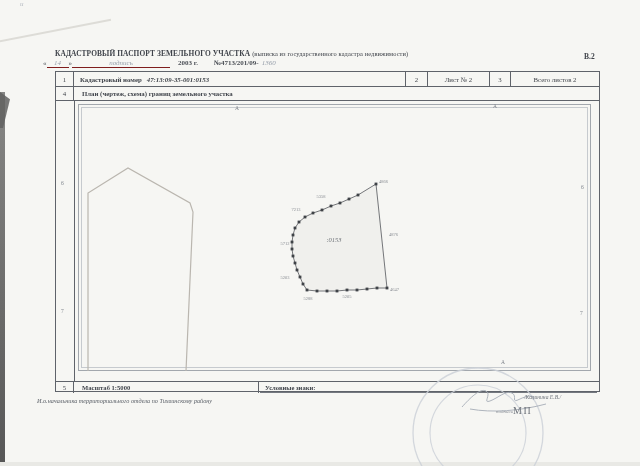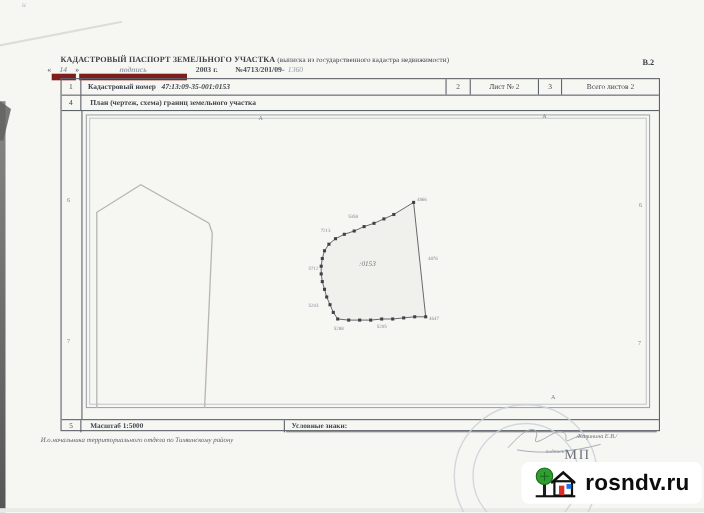--- a/index.html
+++ b/index.html
@@ -13,21 +13,21 @@
   .edge-wedge{left:0;top:92px;width:10px;height:36px;background:#616160;clip-path:polygon(0 0,100% 20%,30% 100%,0 100%);opacity:.85;}
   .fold-line{left:-6px;top:30px;width:118px;height:1.5px;background:#dddcd7;transform:rotate(-11deg);}
   .bottom-strip{left:0;top:462px;width:640px;height:4px;background:#e9e9e5;}
   .corner-hw{left:20px;top:0;font-size:7px;font-style:italic;color:#b3b8c0;}
   
   .doc-title{left:55px;top:49px;width:540px;font-size:7.4px;font-weight:bold;color:#3f434a;letter-spacing:.1px;}
   .doc-title .subtitle{font-weight:normal;font-size:6.4px;}
   .form-code{left:584px;top:52px;font-size:7.5px;font-weight:bold;color:#3f434a;}
   .date-line{left:43px;top:59px;font-size:7px;color:#4a4e55;display:flex;align-items:baseline;}
   .hw{font-style:italic;color:#98a0ab;display:inline-block;}
-  .blank{border-bottom:6px solid #7f1d1d;text-align:center;font-weight:bold;}
+  .blank{border-bottom:1px solid #7f1d1d;text-align:center;}
   .day-blank{width:22px;}
   .month-blank{width:98px;}
   .year{font-weight:bold;margin-left:8px;}
   .numpfx{font-weight:bold;margin-left:16px;}
   .hw-num{margin-left:3px;}
   
   .tbl{left:55px;top:71px;width:545px;height:321px;border:1px solid #5f636a;box-sizing:border-box;}
   .row{position:absolute;left:0;right:0;display:flex;align-items:center;font-size:6.8px;color:#41454c;}
   .r1{top:0;height:14px;border-bottom:1px solid #5f636a;}
   .r4{top:14px;height:14px;border-bottom:1px solid #5f636a;}
@@ -49,21 +49,21 @@
   .r5 .legend-cell{flex:1;padding-left:6px;position:relative;}
   .legend-underline{position:absolute;left:204px;right:2px;top:319.5px;height:1px;background:#74787f;}
   
   .plan-frame{left:78px;top:104px;width:513px;height:267px;border:1px solid #a2a7ad;box-sizing:border-box;}
   .plan-frame::after{content:"";position:absolute;left:2px;top:2px;right:2px;bottom:2px;border:1px solid #c6cace;}
   .plan-svg{left:78px;top:104px;}
   .mark{font-size:5.5px;color:#7d838b;}
   .overlay-svg{left:0;top:0;z-index:5;pointer-events:none;}
   
   .official-title{left:37px;top:397px;font-size:6.2px;font-style:italic;color:#5b6068;}
-  .mp{left:466px;top:405px;font-size:13px;color:#6f747c;letter-spacing:1.5px;z-index:6;padding-left:47px;}
+  .mp{left:466px;top:405px;font-size:10px;color:#6f747c;letter-spacing:1.5px;z-index:6;padding-left:47px;}
   .signatory{left:524px;top:394px;font-size:5.6px;font-style:italic;color:#6f747c;z-index:6;}
   .sig-caption{left:496px;top:409px;font-size:5px;font-style:italic;color:#8b9098;z-index:6;}
   
   .watermark{left:474px;top:420px;width:164px;height:38px;background:#ffffff;border-radius:7px;
     display:flex;align-items:center;padding-left:11px;box-sizing:border-box;z-index:20;}
   .wm-text{font-family:"Liberation Sans",sans-serif;font-weight:bold;font-size:20.5px;color:#0d0d0d;margin-left:5px;letter-spacing:.2px;}
 </style>
 </head>
 <body>
 
@@ -179,33 +179,14 @@
     <circle cx="478" cy="433" r="65" fill="none" stroke="#ccd1d8" stroke-width="1.3" opacity="0.85"></circle>
     <circle cx="478" cy="433" r="48" fill="none" stroke="#ccd1d8" stroke-width="1.2" opacity="0.85"></circle>
     <path fill="none" stroke="#a6adb7" stroke-width="0.9" d="M462,407 C470,398 480,388 486,391 C492,394 482,404 490,401 C498,398 506,390 512,393 C518,396 510,404 520,399 C528,395 537,395 533,400 M470,409 C492,413 520,411 546,404"></path>
   </svg>
 
   <div class="abs official-title">И.о.начальника  территориального отдела по Тихвинскому району</div>
   <div class="abs mp">МП</div>
   <div class="abs signatory">/Калинина Е.В./</div>
   <div class="abs sig-caption">подпись</div>
 
-  <div class="abs watermark">
-    <svg width="42" height="30" viewBox="0 0 42 30">
-
-      <g>
-        <rect x="19" y="13.5" width="16" height="13" fill="#ffffff" stroke="#111111" stroke-width="2"></rect>
-        <path d="M17,14.5 L27,5.5 L37,14.5" fill="none" stroke="#111111" stroke-width="2.4" stroke-linecap="round"></path>
-        <rect x="23.2" y="17.5" width="4.8" height="9" fill="#d93025"></rect>
-        <rect x="30" y="16" width="4.4" height="4.4" fill="#1a73e8"></rect>
-      </g>
-
-      <g>
-        <rect x="8.6" y="14" width="2.8" height="13" fill="#1c1c1c"></rect>
-        <circle cx="10" cy="9" r="7.5" stroke="#14691c" stroke-width="1" fill="#2f9e2f"></circle>
-        <path d="M6,9 L14,9 M10,5 L10,13" stroke="#14691c" stroke-width="1" fill="none"></path>
-      </g>
-      <rect x="2" y="26.2" width="36" height="1.9" fill="#111111"></rect>
-    </svg>
-    <span class="wm-text">rosndv.ru</span>
-  </div>
 
 </div>
 
 </body></html>

